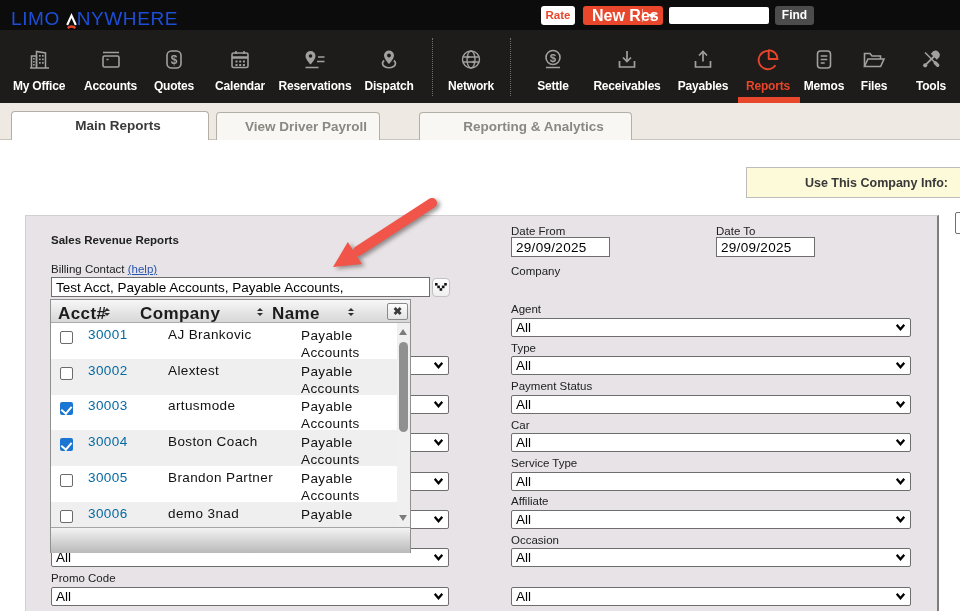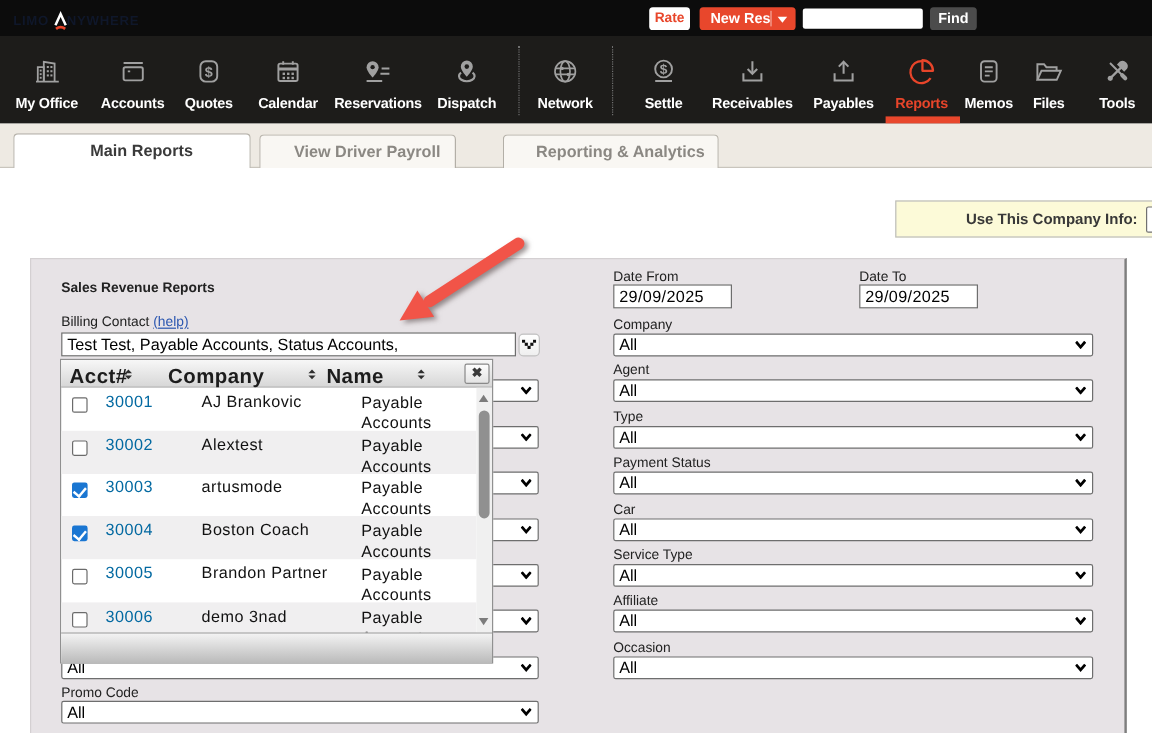--- a/index.html
+++ b/index.html
@@ -2,56 +2,56 @@
 <html><head>
 <meta charset="utf-8">
 <style>
   html,body{margin:0;padding:0;}
   body{font-family:"Liberation Sans", sans-serif; width:960px; height:611px; overflow:hidden; background:#fff;}
   .abs{position:absolute;}
   #stage{position:relative; width:960px; height:611px; overflow:hidden; background:#fff;}
 
   
   #topbar{left:0;top:0;width:960px;height:30px;background:#0c0c0c;}
-  #logo{left:11px;top:8px;height:20px;color:#0f172a;font-weight:bold;font-size:11px;letter-spacing:0.6px;white-space:nowrap;}
+  #logo{left:11px;top:8px;height:20px;color:#1d4ed8;font-weight:normal;font-size:19px;letter-spacing:0.6px;white-space:nowrap;}
   #logoA{display:inline-block;position:relative;width:11px;height:13px;}
   .btn-rate{left:541px;top:6px;width:34px;height:19px;background:#fff;border-radius:3px;color:#e8472c;font-weight:bold;font-size:11.5px;text-align:center;line-height:19px;}
-  .btn-newres{left:583px;top:6px;width:80px;height:19px;background:#e8472c;border-radius:3px;color:#fff;font-weight:bold;font-size:12px;}
+  .btn-newres{left:583px;top:6px;width:80px;height:19px;background:#e8472c;border-radius:3px;color:#fff;font-weight:bold;font-size:16px;}
   .btn-newres .lbl{position:absolute;left:9px;top:0;line-height:19px;}
   .btn-newres .sep{position:absolute;left:59px;top:3px;width:1px;height:13px;background:rgba(255,255,255,0.55);}
   .btn-newres .car{position:absolute;left:65px;top:8px;width:0;height:0;border-left:4px solid transparent;border-right:4px solid transparent;border-top:5px solid #fff;}
   #searchbox{left:669px;top:7px;width:100px;height:17px;background:#fff;border-radius:2px;}
   .btn-find{left:775px;top:6px;width:39px;height:19px;background:#4c4c4c;border-radius:3px;color:#fff;font-weight:bold;font-size:12px;text-align:center;line-height:19px;}
 
   
   #nav{left:0;top:30px;width:960px;height:73px;background:#1d1c1a;}
   .nitem{position:absolute;top:0;height:73px;}
   .nicon{position:absolute;top:18px;left:50%;transform:translateX(-50%);}
   .nlbl{position:absolute;top:49px;width:140px;left:50%;transform:translateX(-50%);text-align:center;color:#fff;font-size:12px;font-weight:bold;letter-spacing:-0.2px;}
   .nlbl.red{color:#e8452a;}
   .navsep{position:absolute;top:8px;width:0;height:58px;border-left:1px dotted #6f6f6f;}
   #repline{left:738px;top:97px;width:62px;height:6px;background:#e8472c;}
 
   
   #tabstrip{left:0;top:103px;width:960px;height:37px;background:#eeeae3;border-bottom:1px solid #c9c5bd;box-sizing:border-box;}
   .tab{position:absolute;box-sizing:border-box;text-align:center;font-weight:bold;border:1px solid #b3afa7;border-bottom:none;border-radius:4px 4px 0 0;padding-left:16px;}
   #tab1{left:11px;top:111px;width:198px;height:29px;background:#fff;color:#3a3a3a;font-size:13.5px;line-height:28px;}
   #tab2{left:216px;top:112px;width:164px;height:28px;background:#f9f7f3;color:#8b8883;font-size:13.5px;line-height:27px;}
-  #tab3{left:419px;top:112px;width:180px;height:28px;background:#f9f7f3;color:#8b8883;font-size:13.5px;line-height:27px;}
+  #tab3{left:419px;top:112px;width:213px;height:28px;background:#f9f7f3;color:#8b8883;font-size:13.5px;line-height:27px;}
 
   
   #ybox{left:746px;top:167px;width:230px;height:31px;background:#fcfad8;border:1px solid #bcbcbc;box-sizing:border-box;}
   #ybox .t{position:absolute;right:27px;top:8px;font-weight:bold;font-size:12.5px;color:#383838;white-space:nowrap;}
   #ybox .sel{position:absolute;left:208px;top:4px;width:40px;height:22px;background:#fff;border:1px solid #707070;}
 
   
   #panel{left:25px;top:215px;width:914px;height:396px;background:#e7e3e6;border-top:1px solid #d4d0d2;border-left:1px solid #d4d0d2;border-right:2px solid #7e7e7e;box-sizing:border-box;}
 
   .flabel{position:absolute;font-size:11.5px;color:#222;white-space:nowrap;}
-  .sel{position:absolute;background:#fff;border:1px solid #6e6e6e;border-radius:2px;box-sizing:border-box;height:19px;}
+  .sel{position:absolute;background:#fff;border:1px solid #6e6e6e;border-radius:2px;box-sizing:border-box;height:19px;margin-top:40px;}
   .sel .tx{position:absolute;left:4px;top:1px;font-size:13.5px;color:#000;}
   .sel .ar{position:absolute;right:5px;top:5px;width:9px;height:7px;}
   .inp{position:absolute;background:#fff;border:1px solid #6e6e6e;box-sizing:border-box;}
 
   
   #popup{left:50px;top:299px;width:361px;height:254px;background:#fff;border:1px solid #909090;box-sizing:border-box;}
   #phead{position:absolute;left:0;top:0;width:359px;height:23px;background:linear-gradient(#f7f7f7,#d7d7d7);border-bottom:1px solid #aaa;box-sizing:border-box;}
   .hcell{position:absolute;top:4px;font-size:17px;font-weight:bold;color:#1c1c1c;letter-spacing:0.4px;}
   .sort{position:absolute;top:8px;width:7px;height:9px;}
   .sort:before{content:"";position:absolute;left:0;top:0;border-left:3.5px solid transparent;border-right:3.5px solid transparent;border-bottom:3.5px solid #2e2e2e;}
@@ -270,21 +270,21 @@
   <div class="abs" id="ybox">
     <span class="t">Use This Company Info:</span>
     <span class="sel"></span>
   </div>
 
   <div class="abs" id="panel"></div>
 
   <div class="flabel" style="left:51px;top:234px;font-weight:bold;">Sales Revenue Reports</div>
   <div class="flabel" style="left:51px;top:263px;">Billing Contact <a style="color:#2a56b0;text-decoration:underline;">(help)</a></div>
   <div class="inp" style="left:51px;top:277px;width:379px;height:20px;">
-    <span style="position:absolute;left:4px;top:2px;font-size:13.5px;color:#000;">Test Test, Payable Accounts, Status Accounts,</span>
+    <span style="position:absolute;left:4px;top:2px;font-size:13.5px;color:#000;">Test Acct, Payable Accounts, Payable Accounts,</span>
   </div>
   <div class="abs" style="left:432px;top:278px;width:18px;height:19px;background:linear-gradient(#fff,#efefef);border:1px solid #c2c2c2;border-radius:4px;box-sizing:border-box;">
     <svg width="12" height="10" style="position:absolute;left:2px;top:4px;" viewBox="0 0 12 10">
       <rect x="0" y="0" width="2.6" height="2.6" fill="#111"></rect>
       <rect x="2.3" y="2.6" width="2.6" height="2.6" fill="#111"></rect>
       <rect x="4.6" y="5.2" width="2.6" height="2.6" fill="#111"></rect>
       <rect x="6.9" y="2.6" width="2.6" height="2.6" fill="#111"></rect>
       <rect x="9.2" y="0" width="2.6" height="2.6" fill="#111"></rect>
     </svg>
   </div>

